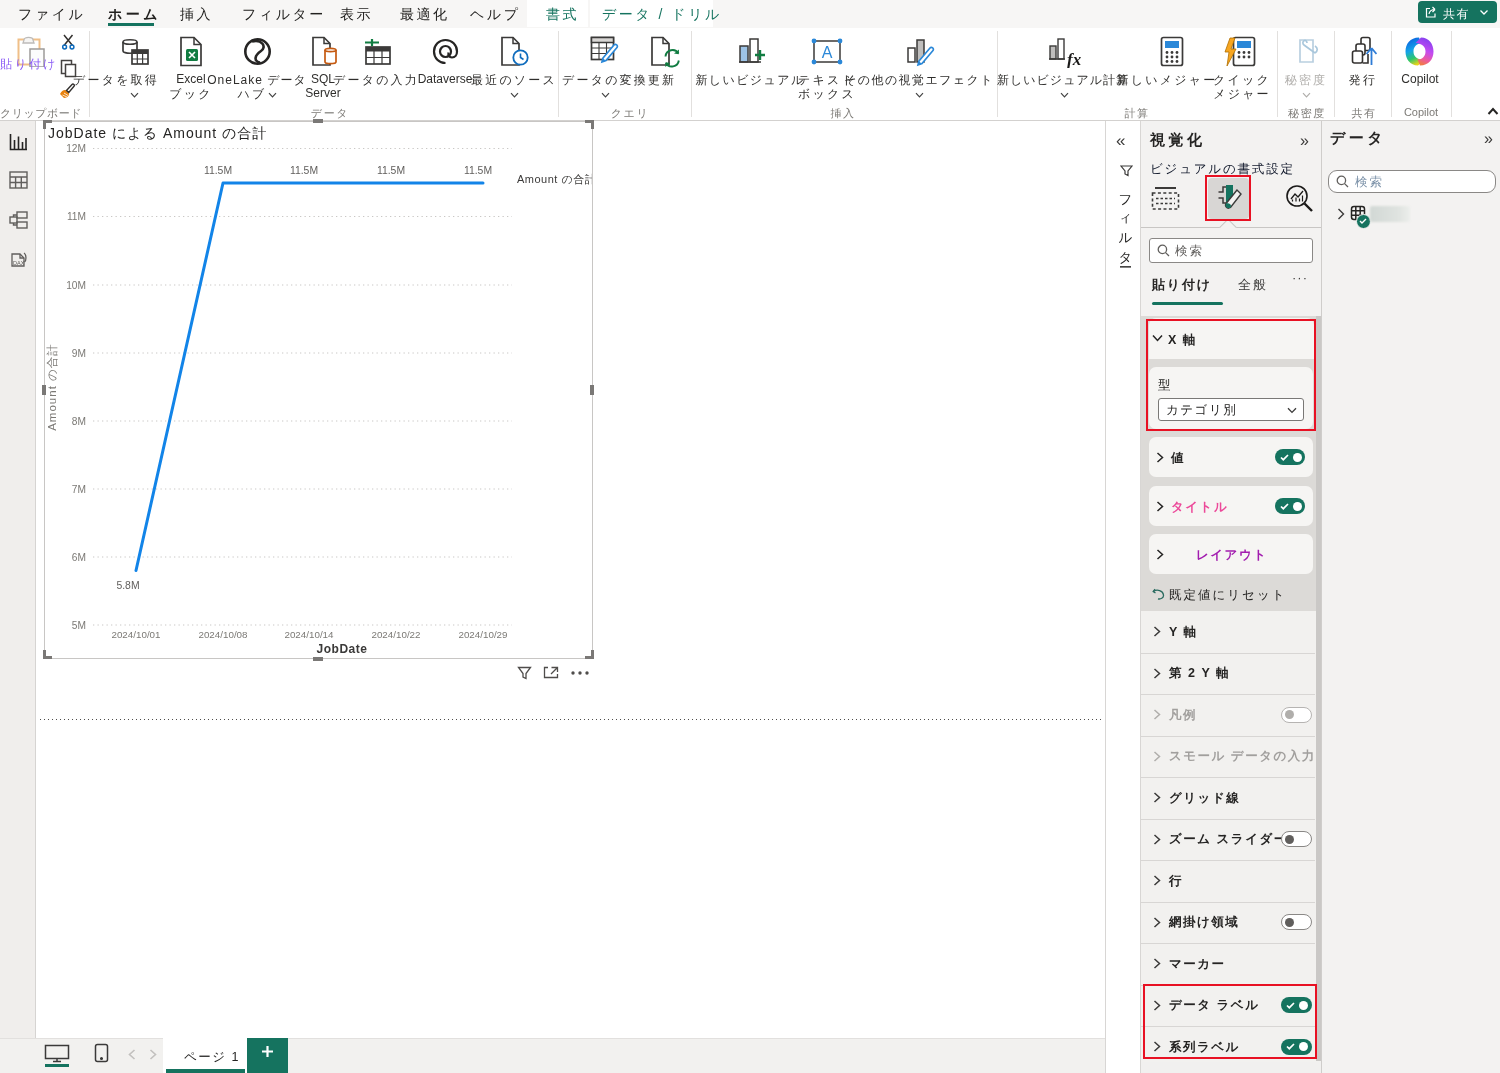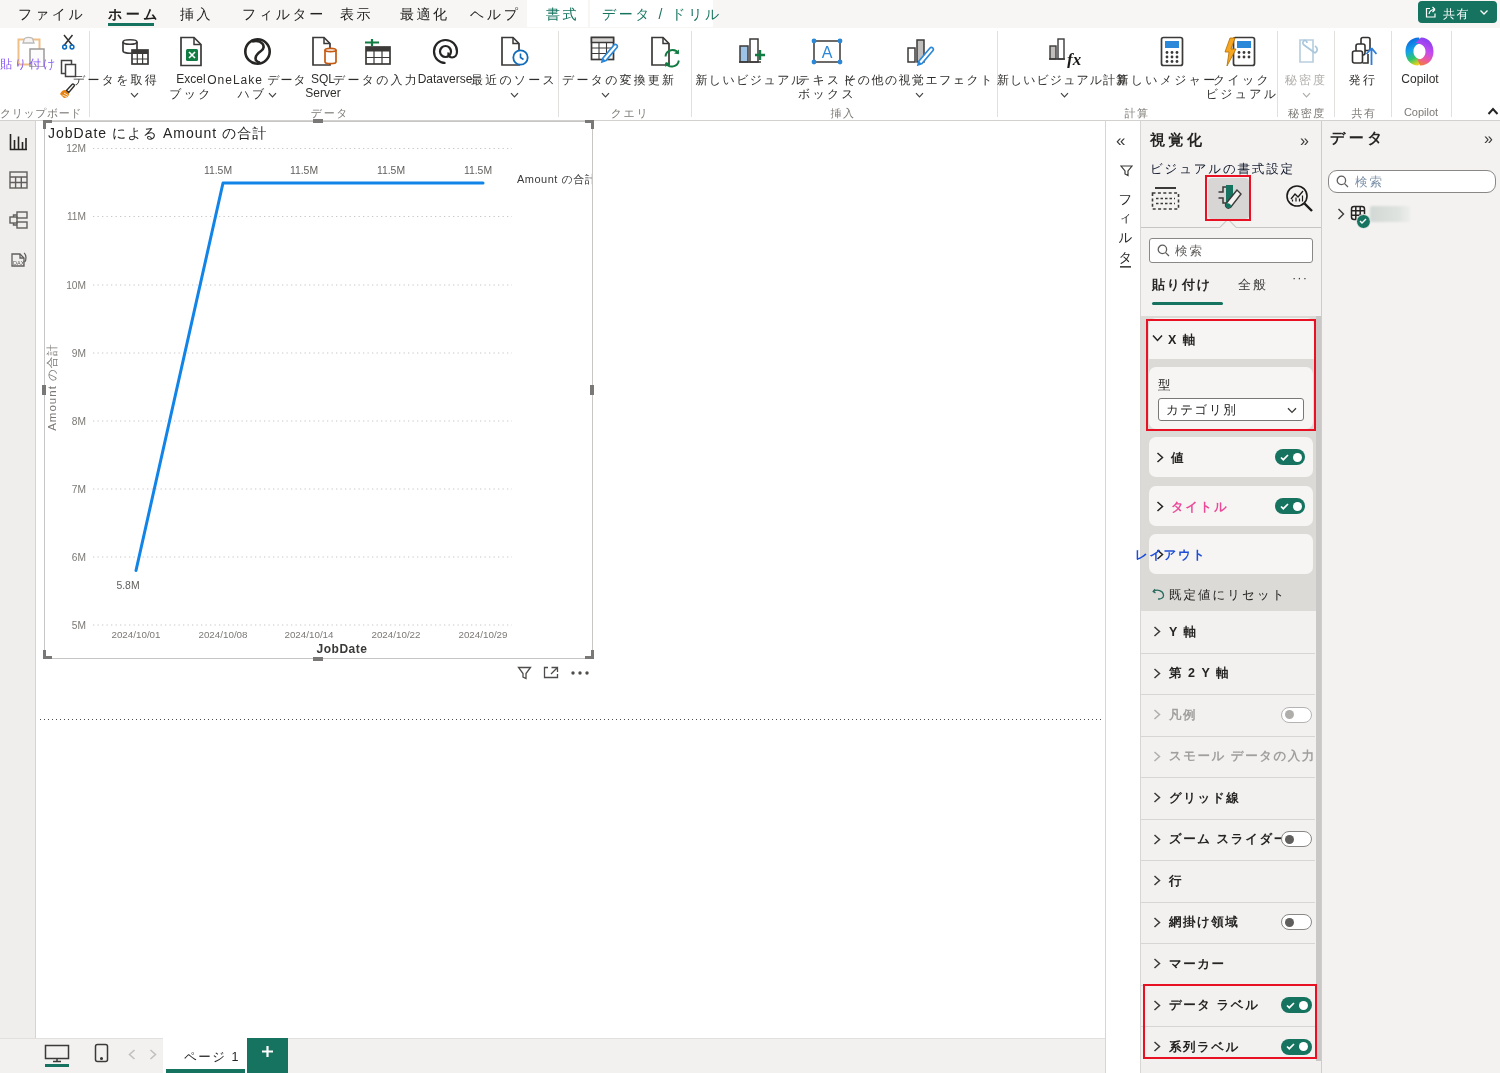--- a/index.html
+++ b/index.html
@@ -222,21 +222,21 @@
         <circle cx="15" cy="16.5" r="1.4"></circle>
         <circle cx="20" cy="16.5" r="1.4"></circle>
         <circle cx="25" cy="16.5" r="1.4"></circle>
  <circle cx="15" cy="21" r="1.4"></circle>
         <circle cx="20" cy="21" r="1.4"></circle>
         <circle cx="25" cy="21" r="1.4"></circle>
       </g>
  <path d="M6 2 L1 16 H5 L3 30 L12 13 H7 L11 2 Z" fill="#f7a621" stroke="#b06e00" stroke-width="0.8"></path>
 </svg>
 <div class="rtx cx" style="left:1242px;top:72px">クイック</div>
-<div class="rtx cx" style="left:1242px;top:86px">ビジュアル</div>
+<div class="rtx cx" style="left:1242px;top:86px">メジャー</div>
 <div class="gl cx" style="left:1137px;top:106px">計算</div>
 
 <svg class="ab" style="left:1293px;top:36px" width="30" height="30" viewBox="0 0 30 30" fill="none" stroke="#b9cfe0" stroke-width="1.7">
  <path d="M7 4 H20 V26 H7 Z" stroke="#b9cfe0"></path>
  <path d="M11 9 L22 17 M22 10 C25 12 25 15 22 17 M11 9 C9.5 8 9.5 5.5 11 4.7 C12.5 4 14 5 14 7" stroke="#a9c7dc"></path>
 </svg>
 <div class="rtx cx" style="left:1306px;top:72px;color:#b0aeab">秘密度</div>
 <svg class="ab" style="left:1302px;top:92px" width="9" height="6" viewBox="0 0 9 6" fill="none" stroke="#b0aeab" stroke-width="1.2">
       <path d="M1 1.2 L4.5 4.8 L8 1.2"></path>
     </svg>
@@ -450,21 +450,21 @@
 <div class="ab" style="left:1275px;top:498px;width:30px;height:16px;background:#15735f;border-radius:8px"></div>
 <svg class="ab" style="left:1280px;top:502.5px" width="9" height="7" viewBox="0 0 9 7" fill="none" stroke="#fff" stroke-width="1.7">
       <path d="M1 3.5 L3.3 5.7 L8 1"></path>
     </svg>
 <div class="ab" style="left:1292.5px;top:501.5px;width:9px;height:9px;background:#fff;border-radius:50%"></div>
 
 <div class="ab" style="left:1149px;top:534px;width:164px;height:40px;background:#f6f5f3;border-radius:7px"></div>
 <svg class="ab" style="left:1156px;top:549px" width="8" height="11" viewBox="0 0 8 11" fill="none" stroke="#252423" stroke-width="1.5">
       <path d="M1.5 1 L6.5 5.5 L1.5 10"></path>
     </svg>
-<div class="ab nw" style="left:1135px;top:547px;font-size:12.5px;font-weight:bold;color:#1d4ed8;letter-spacing:1.5px">レイアウト</div>
+<div class="ab nw" style="left:1196px;top:547px;font-size:12.5px;font-weight:bold;color:#a21caf;letter-spacing:1.5px">レイアウト</div>
 
 <svg class="ab" style="left:1152px;top:587px" width="13" height="13" viewBox="0 0 13 13" fill="none" stroke="#2a6b60" stroke-width="1.3">
  <path d="M3 2.2 L1.2 4.5 L3.5 6"></path>
       <path d="M1.6 4.4 C5 2 11 3.5 11.5 8 C11.8 11 8.5 12.5 6 11.8"></path>
 </svg>
 <div class="ab nw" style="left:1169px;top:587px;font-size:12.5px;color:#252423;letter-spacing:2px">既定値にリセット</div>
 
 <div class="ab" style="left:1141px;top:1062px;width:180px;height:11px;background:#f1f0ef"></div>
 
 <div class="ab" style="left:1141px;top:611px;width:180px;height:451px;background:#f2f1ef"></div>

